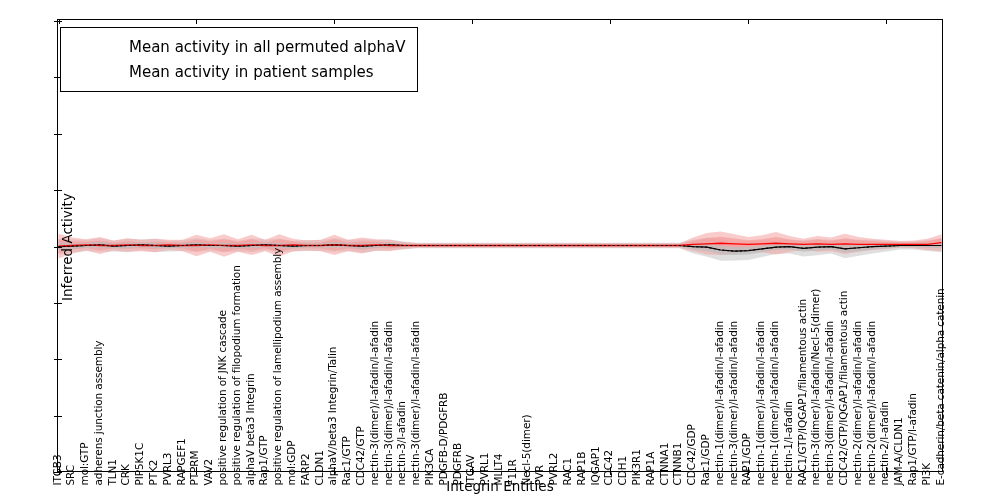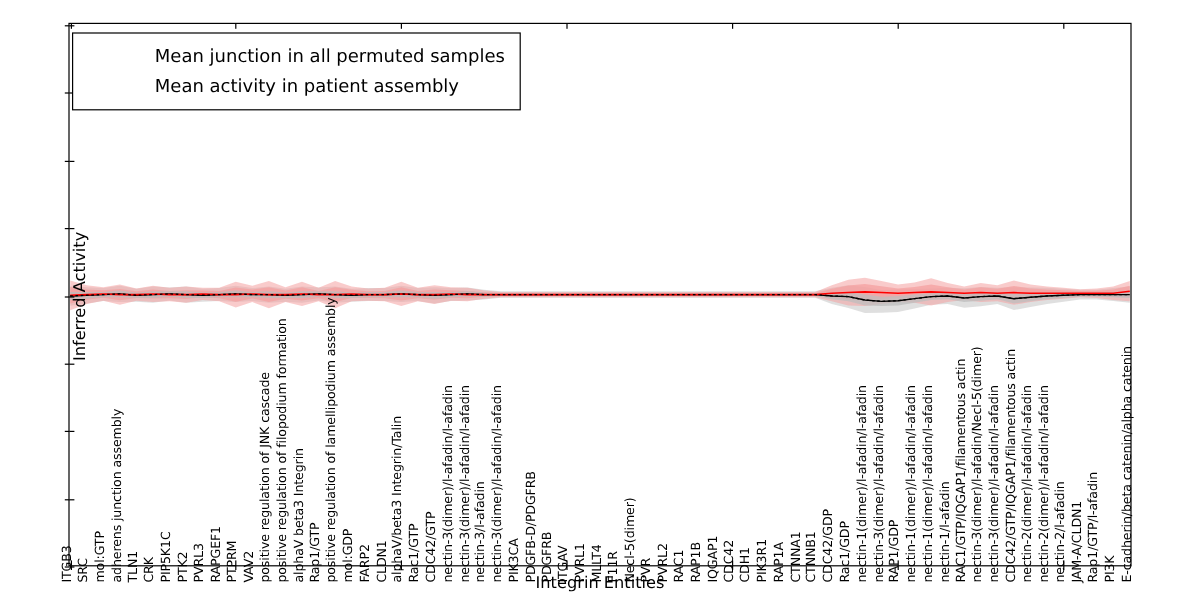--- a/index.html
+++ b/index.html
@@ -264,23 +264,23 @@
       <div class="xcat" style="left: 944.5px; top: 475px;">E-cadherin/beta catenin/alpha catenin</div>
     </div>
 
   <div id="xlabel">Integrin Entities</div>
 
   <div id="legend">
     <div class="legend-row">
       <svg class="legend-swatch" width="40" height="3" viewBox="0 0 40 3">
           <line x1="0" y1="1.5" x2="40" y2="1.5" stroke="#000000" stroke-width="1.3"></line>
         </svg>
-      <span class="legend-text">Mean junction in all permuted samples</span>
+      <span class="legend-text">Mean activity in all permuted alphaV</span>
     </div>
     <div class="legend-row">
       <svg class="legend-swatch" width="40" height="3" viewBox="0 0 40 3">
           <line x1="0" y1="1.5" x2="40" y2="1.5" stroke="#ff0000" stroke-width="1.3"></line>
         </svg>
-      <span class="legend-text">Mean activity in patient assembly</span>
+      <span class="legend-text">Mean activity in patient samples</span>
     </div>
   </div>
 
 </div>
 
 </body></html>

